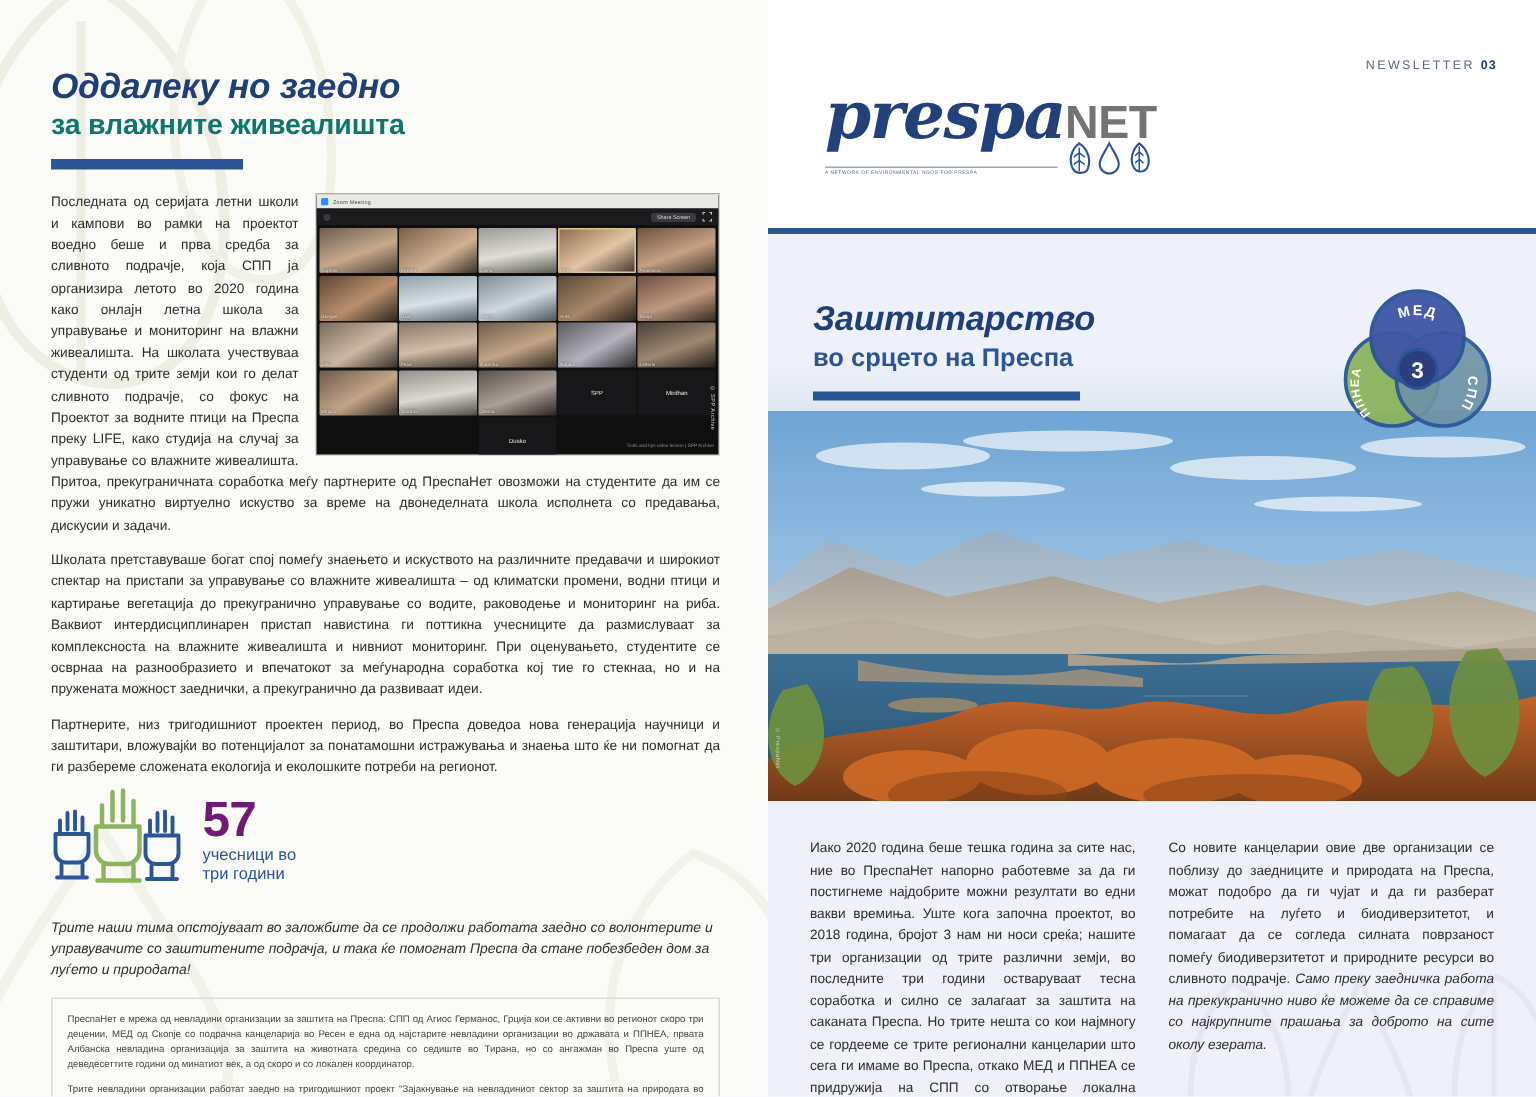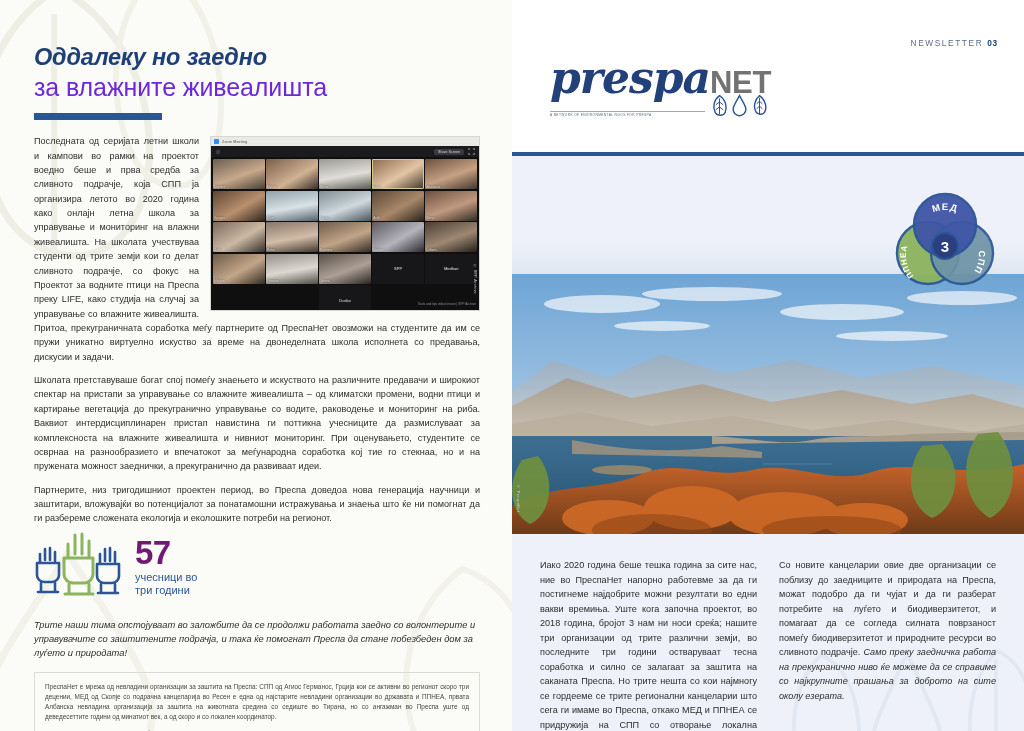--- a/index.html
+++ b/index.html
@@ -22,21 +22,21 @@
   .wm { position: absolute; pointer-events: none; }
   .wm svg { display: block; }
 
   .left-inner { position: relative; z-index: 3; padding: 44px 32px 0 34px; }
 
   .title-main {
     font-size: 23.5px; font-weight: bold; font-style: italic;
     color: #1f3f78; letter-spacing: -0.2px; line-height: 1.12;
   }
   .title-sub {
-    font-size: 25px; font-weight: normal; color: #6d28d9;
+    font-size: 19px; font-weight: bold; color: #0f766e;
     margin-top: 3px; letter-spacing: -0.1px;
   }
   .rule {
     width: 128px; height: 7px; background: #2a5596;
     margin-top: 11px; margin-bottom: 14px;
   }
 
   .body-text {
     font-size: 9.1px; line-height: 1.58; color: #2d2d2d;
     text-align: justify; text-justify: inter-word;
@@ -386,20 +386,25 @@
               <path d="M6 2.5v12M6 5l-2 1.8M6 5l2 1.8M6 8.5l-2 1.8M6 8.5l2 1.8" stroke="#2a5596" stroke-width=".7" fill="none"></path>
             </svg>
           </div>
         </div>
       </div>
     </div>
 
     <div class="rp-divider"></div>
 
     <div class="rp-band">
+      <div class="rp-title-wrap">
+        <h1 class="rp-title">Заштитарство</h1>
+        <h2 class="rp-subtitle">во срцето на Преспа</h2>
+        <div class="rp-rule"></div>
+      </div>
 
       <svg class="venn" width="110" height="100" viewBox="0 0 110 100">
         <defs>
           <path id="arcMed" d="M 30 36 A 30 30 0 0 1 84 36"></path>
           <path id="arcSpp" d="M 83 44 A 30 30 0 0 1 72 92"></path>
           <path id="arcPpnea" d="M 36 92 A 30 30 0 0 1 26 44"></path>
         </defs>
 
         <circle cx="40" cy="62" r="31" fill="#8cb45e" stroke="#2a5596" stroke-width="2.4" opacity="0.95"></circle>
 

